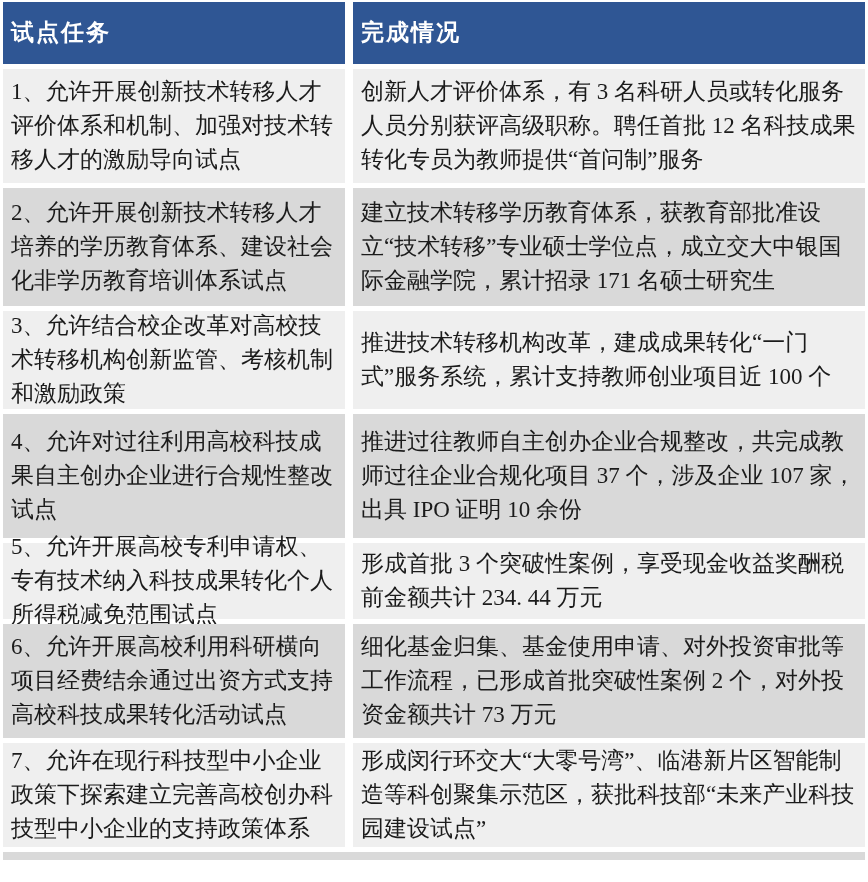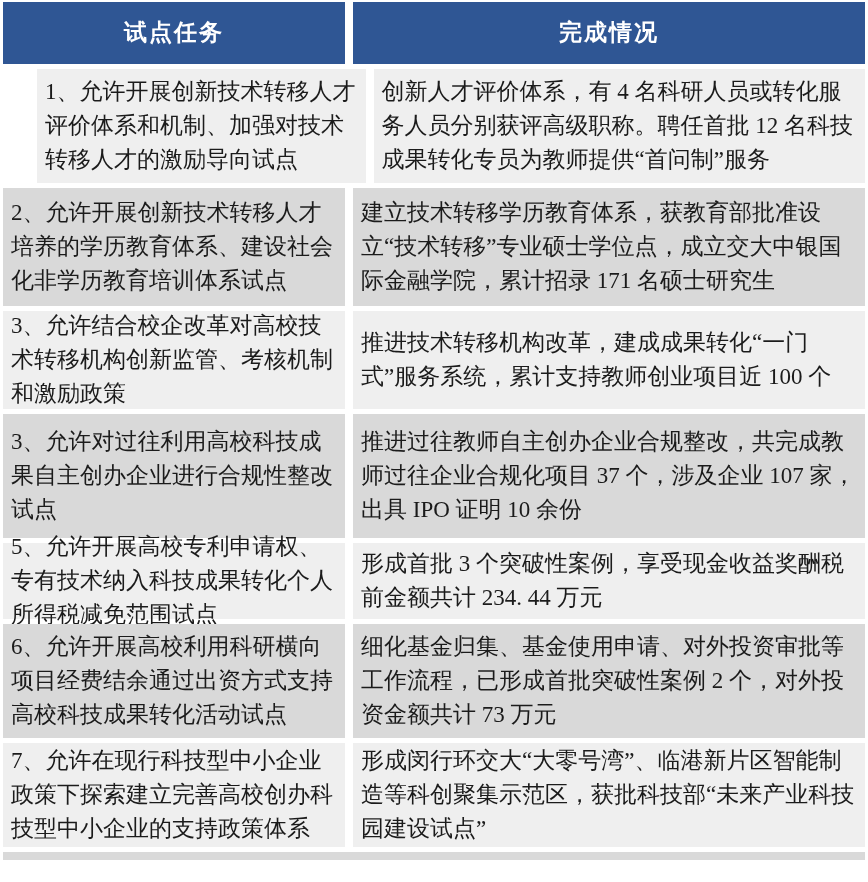--- a/index.html
+++ b/index.html
@@ -26,31 +26,31 @@
     display: flex;
     align-items: center;
     box-sizing: border-box;
     padding: 0 8px;
     font-size: 23px;
     line-height: 34px;
   }
   .task-cell  { width: 342px; }
   .status-cell{ width: 512px; }
   .header-row .cell {
-    justify-content: center;
+    justify-content: flex-start;
     font-weight: bold;
     color: #ffffff;
     font-size: 23px;
     letter-spacing: 2px;
   }
   .header-row { height: 62px; }
   .header-row .cell { height: 62px; background: #2F5694; }
   .light { background: #EFEFEF; }
   .dark  { background: #D9D9D9; }
-  .r1 { height: 114px; margin-left: 34px; }
+  .r1 { height: 114px; }
   .r2 { height: 118px; }
   .r3 { height: 98px;  }
   .r4 { height: 124px; }
   .r5 { height: 76px;  }
   .r6 { height: 114px; }
   .r7 { height: 104px; justify-content: center; }
   .row .cell { height: 100%; }
   .bottom-bar {
     height: 8px;
     background: #D9D9D9;
@@ -69,21 +69,21 @@
     <div class="cell status-cell">
       <span>完成情况</span>
     </div>
   </div>
 
   <div class="row r1">
     <div class="cell task-cell light">
       <span>1、允许开展创新技术转移人才评价体系和机制、加强对技术转移人才的激励导向试点</span>
     </div>
     <div class="cell status-cell light">
-      <span>创新人才评价体系，有 4 名科研人员或转化服务人员分别获评高级职称。聘任首批 12 名科技成果转化专员为教师提供“首问制”服务</span>
+      <span>创新人才评价体系，有 3 名科研人员或转化服务人员分别获评高级职称。聘任首批 12 名科技成果转化专员为教师提供“首问制”服务</span>
     </div>
   </div>
 
   <div class="row r2">
     <div class="cell task-cell dark">
       <span>2、允许开展创新技术转移人才培养的学历教育体系、建设社会化非学历教育培训体系试点</span>
     </div>
     <div class="cell status-cell dark">
       <span>建立技术转移学历教育体系，获教育部批准设立“技术转移”专业硕士学位点，成立交大中银国际金融学院，累计招录 171 名硕士研究生</span>
     </div>
@@ -93,21 +93,21 @@
     <div class="cell task-cell light">
       <span>3、允许结合校企改革对高校技术转移机构创新监管、考核机制和激励政策</span>
     </div>
     <div class="cell status-cell light">
       <span>推进技术转移机构改革，建成成果转化“一门式”服务系统，累计支持教师创业项目近 100 个</span>
     </div>
   </div>
 
   <div class="row r4">
     <div class="cell task-cell dark">
-      <span>3、允许对过往利用高校科技成果自主创办企业进行合规性整改试点</span>
+      <span>4、允许对过往利用高校科技成果自主创办企业进行合规性整改试点</span>
     </div>
     <div class="cell status-cell dark">
       <span>推进过往教师自主创办企业合规整改，共完成教师过往企业合规化项目 37 个，涉及企业 107 家，出具 IPO 证明 10 余份</span>
     </div>
   </div>
 
   <div class="row r5">
     <div class="cell task-cell light">
       <span>5、允许开展高校专利申请权、专有技术纳入科技成果转化个人所得税减免范围试点</span>
     </div>

